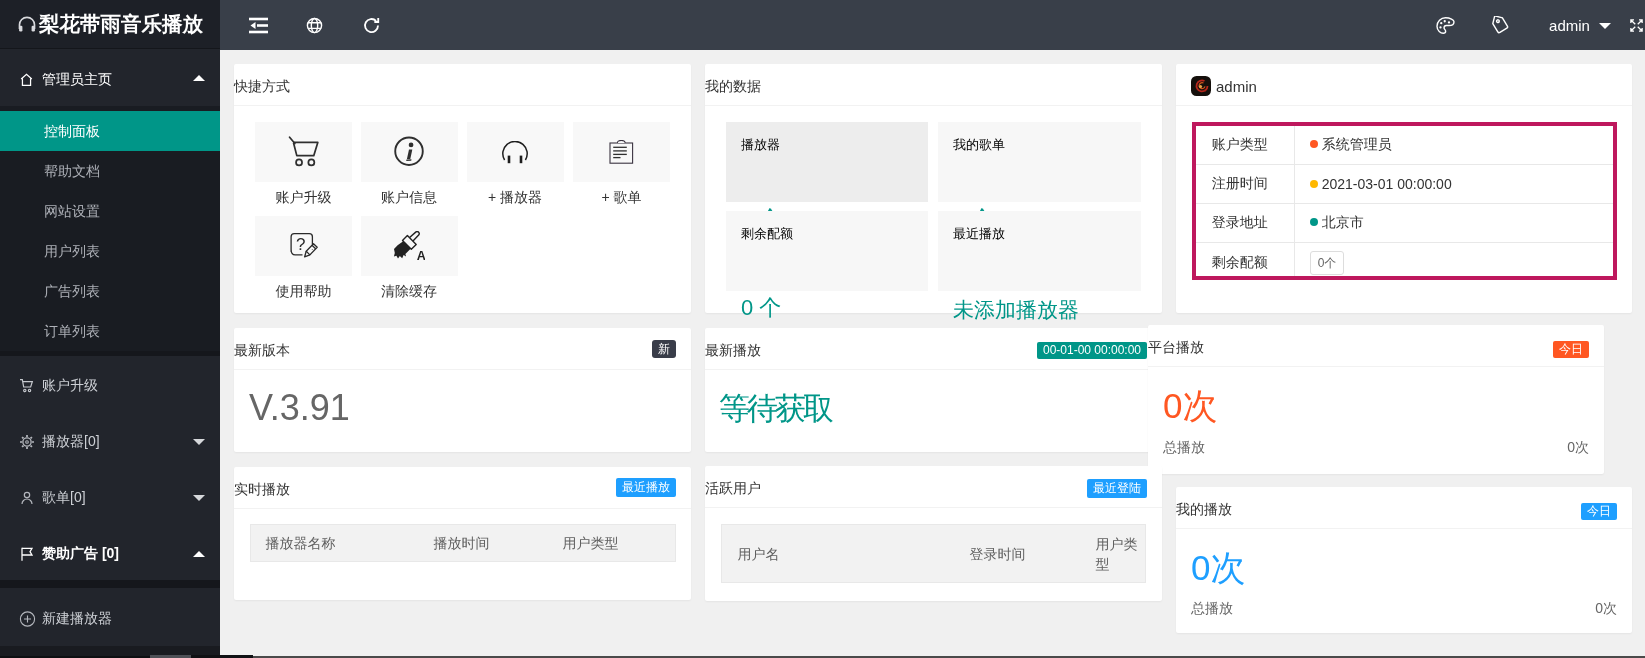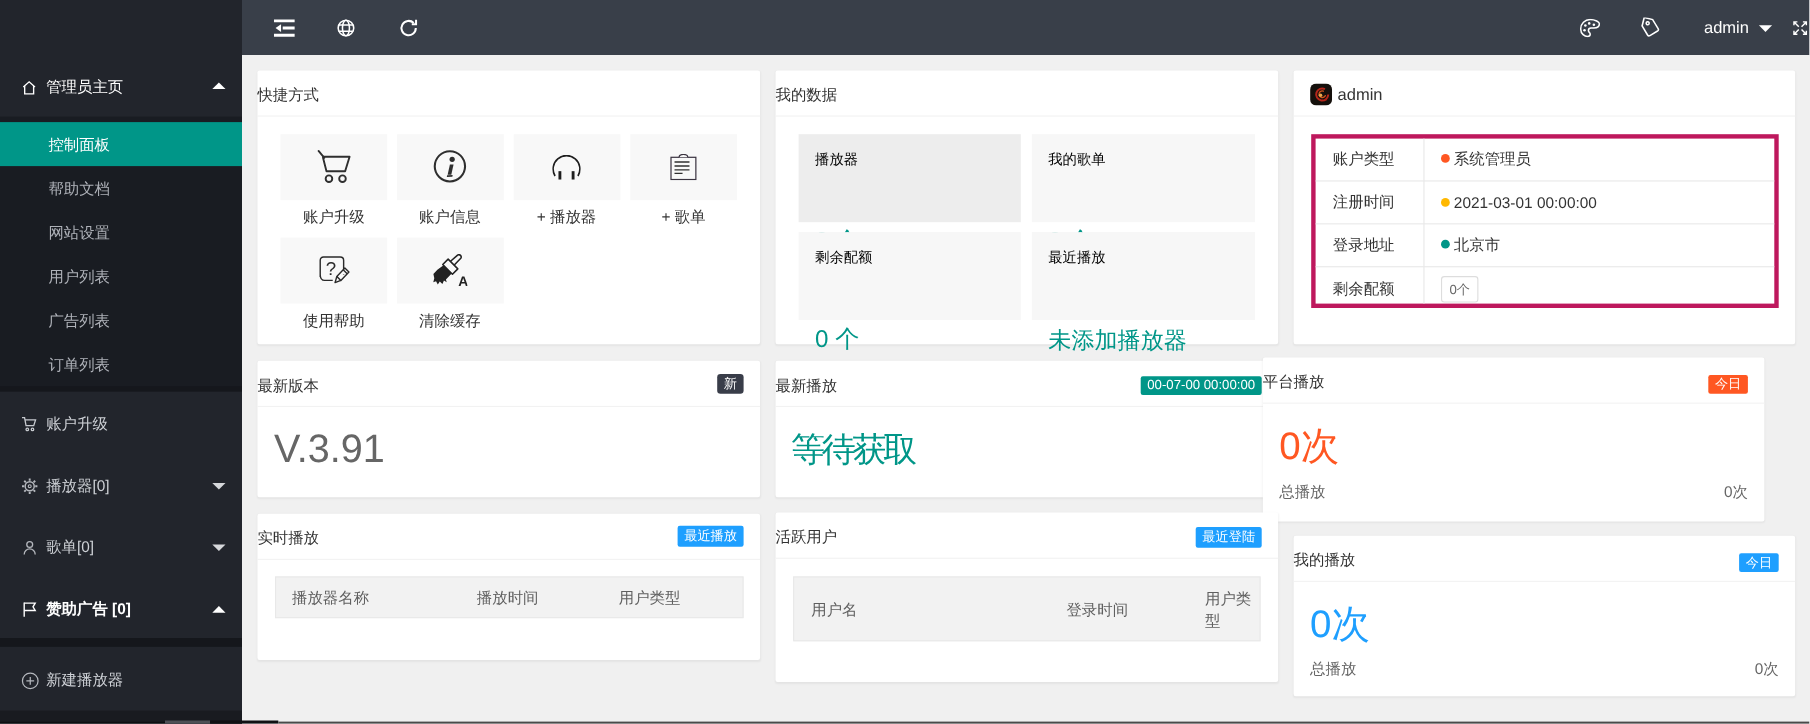--- a/index.html
+++ b/index.html
@@ -97,20 +97,28 @@
     <svg width="15" height="15" viewBox="0 0 24 24" fill="none" stroke="#fff" stroke-width="2.1">
         <path d="M10 10 L3.5 3.5 M3 8 V3 H8"></path>
         <path d="M14 10 L20.5 3.5 M16 3 H21 V8"></path>
         <path d="M10 14 L3.5 20.5 M3 16 V21 H8"></path>
         <path d="M14 14 L20.5 20.5 M16 21 H21 V16"></path>
       </svg>
   </div>
 </div>
 
 <div id="side">
+  <div id="logo">
+    <svg style="position:absolute;left:17px;top:14px;" width="20" height="20" viewBox="0 0 24 24" fill="none" stroke="#d8d9dd" stroke-width="2">
+        <path d="M3 18 v-5 a9 9 0 0 1 18 0 v5"></path>
+        <rect x="2.5" y="14" width="4" height="7" rx="1.5" fill="#d8d9dd" stroke="none"></rect>
+        <rect x="17.5" y="14" width="4" height="7" rx="1.5" fill="#d8d9dd" stroke="none"></rect>
+      </svg>
+    <span class="txt">梨花带雨音乐播放</span>
+  </div>
   <div class="mitem" style="top:52px; height:56px;">
     <svg class="micon" width="15" height="15" viewBox="0 0 24 24" fill="none" stroke="#fff" stroke-width="2">
         <path d="M3.5 10.5 L12 3 L20.5 10.5"></path>
         <path d="M5.5 9 V20.5 H18.5 V9"></path>
       </svg>
     <span class="mtxt" style="color:#fff;">管理员主页</span>
       <span class="caret up" style="top:23px;"></span>
   </div>
   <div id="submenu">
     <div class="sitem on" style="top:5px;">控制面板</div>
@@ -290,41 +298,41 @@
     <div style="position:absolute; left:98.8px; top:0; width:1px; height:100%; background:#e8e8e8;"></div>
   </div>
 </div>
 
 <div class="card" style="left:234px; top:328px; width:457px; height:124px;">
   <div class="chead">最新版本<span class="badge" style="right:15px; top:12px; width:24px; height:18px; line-height:18px; border-radius:3px; background:#393D49;">新</span></div>
   <div class="abs" style="left:15px; top:62px; font-size:36px; line-height:1; color:#666;">V.3.91</div>
 </div>
 
 <div class="card" style="left:705px; top:328px; width:457px; height:124px;">
-  <div class="chead">最新播放<span class="badge" style="right:15px; top:13.5px; width:110px; background:#009688;">00-07-00 00:00:00</span></div>
+  <div class="chead">最新播放<span class="badge" style="right:15px; top:13.5px; width:110px; background:#009688;">00-01-00 00:00:00</span></div>
   <div class="abs" style="left:14px; top:65px; font-size:31px; line-height:1; letter-spacing:-3px; color:#009688;">等待获取</div>
 </div>
 
 <div class="card" style="left:1148px; top:325px; width:456px; height:149px;">
   <div class="chead">平台播放<span class="badge" style="right:15px; top:15.5px; width:36px; background:#FF5722;">今日</span></div>
   <div class="bignum" style="top:63px; color:#FF5722;">0次</div>
   <div class="abs" style="left:15px; top:114px; color:#666;">总播放</div>
   <div class="abs" style="right:15px; top:114px; color:#666;">0次</div>
 </div>
 
 <div class="card" style="left:234px; top:467px; width:457px; height:133px;">
   <div class="chead">实时播放<span class="badge" style="right:15px; width:60px; top:11px; height:19px; line-height:19px; background:#1E9FFF;">最近播放</span></div>
   <div class="thead" style="left:15.5px; top:57px; width:426.5px; height:38px;">
     <span style="left:15px; top:10px;">播放器名称</span>
     <span style="left:183px; top:10px;">播放时间</span>
     <span style="left:312px; top:10px;">用户类型</span>
   </div>
 </div>
 
-<div class="card" style="left:705px; top:466px; width:457px; height:154px;">
+<div class="card" style="left:705px; top:466px; width:457px; height:135px;">
   <div class="chead">活跃用户<span class="badge" style="right:15px; width:60px; top:13px; height:19px; line-height:19px; background:#1E9FFF;">最近登陆</span></div>
   <div class="thead" style="left:15.5px; top:58px; width:425.5px; height:59px;">
     <span style="left:16px; top:21px;">用户名</span>
     <span style="left:248px; top:21px;">登录时间</span>
     <span style="left:374px; top:9px; width:52px; line-height:20px;">用户类型</span>
   </div>
 </div>
 
 <div class="card" style="left:1176px; top:487px; width:456px; height:146px;">
   <div class="chead">我的播放<span class="badge" style="right:15px; top:15.5px; width:36px; background:#1E9FFF;">今日</span></div>

